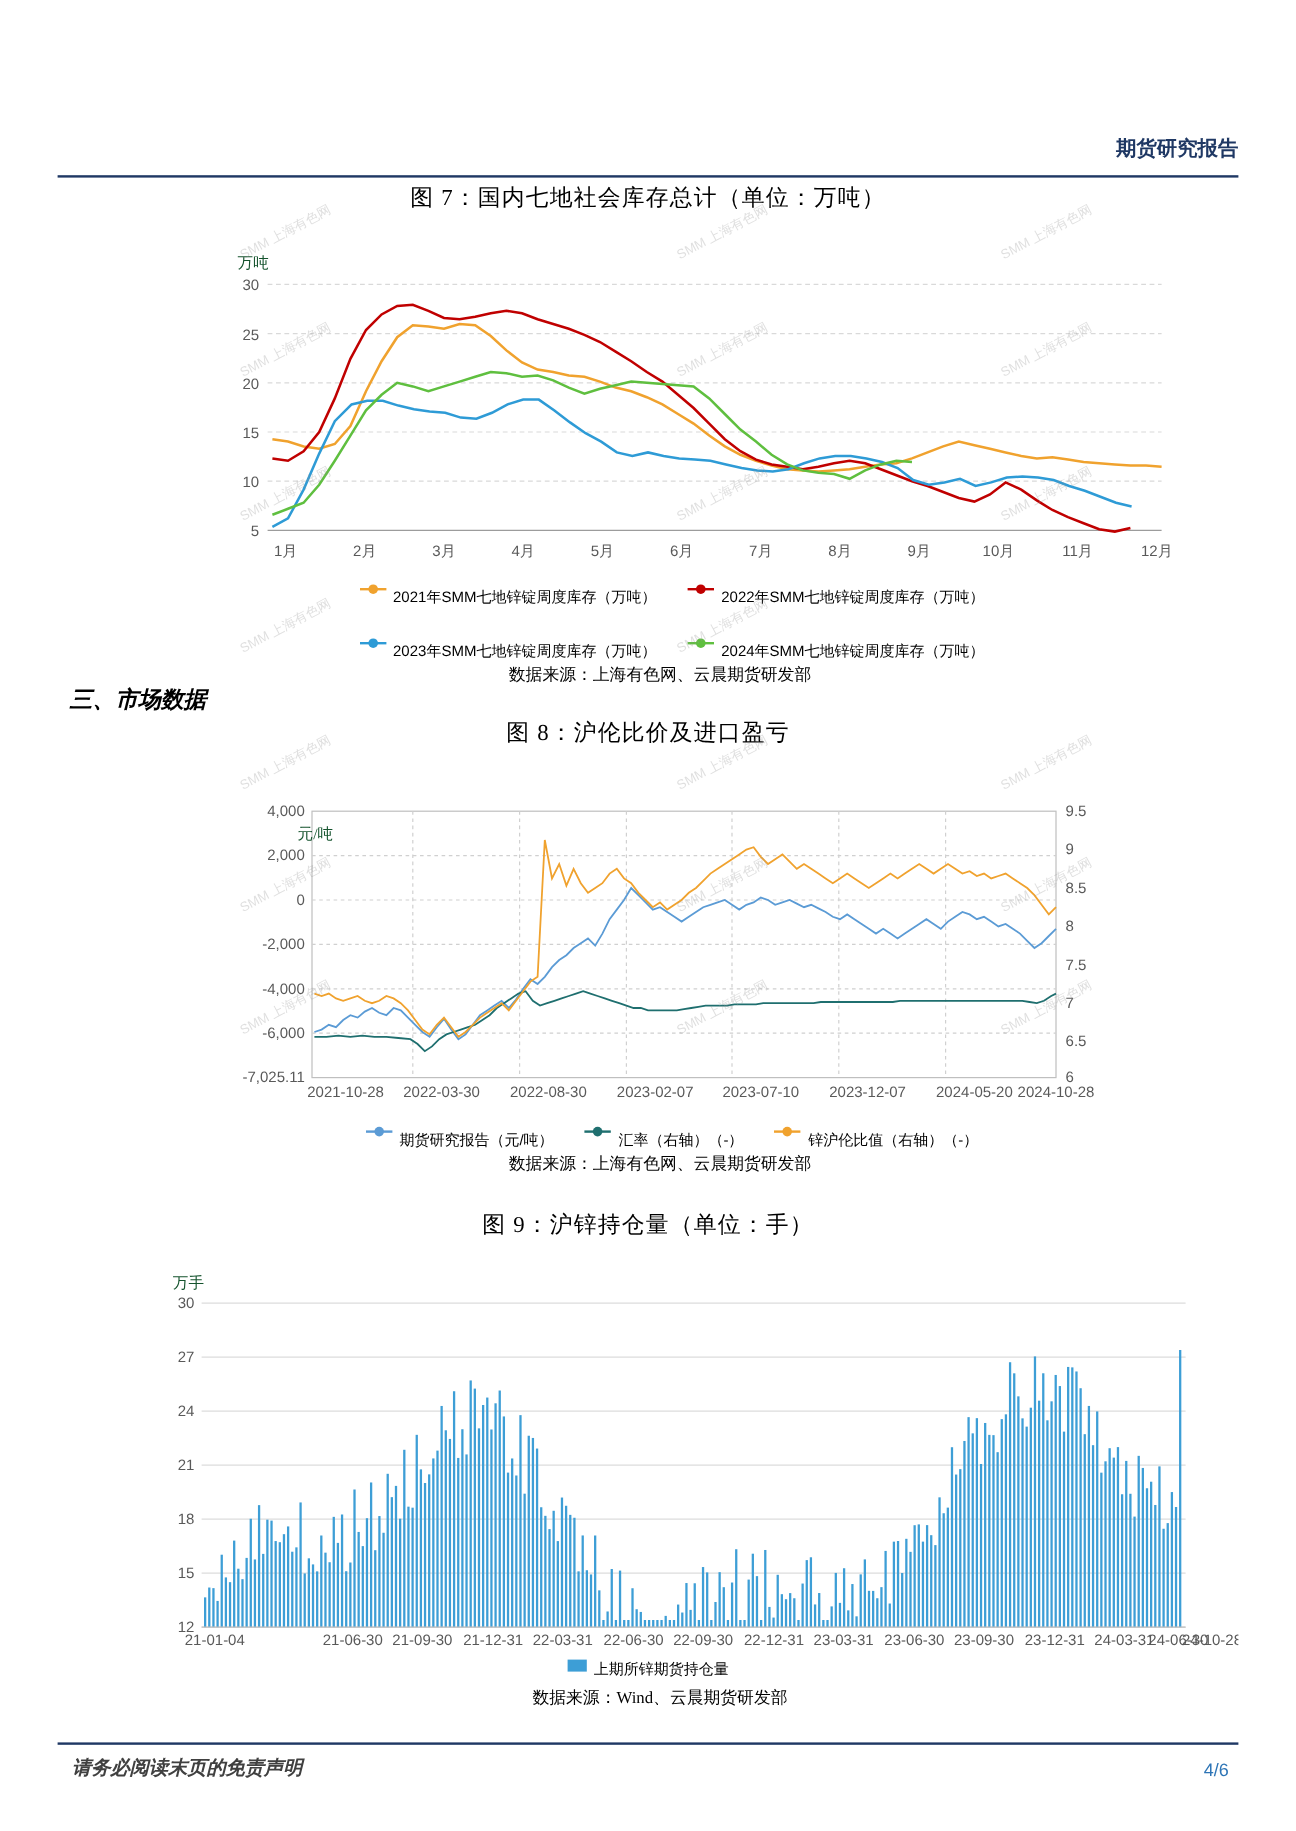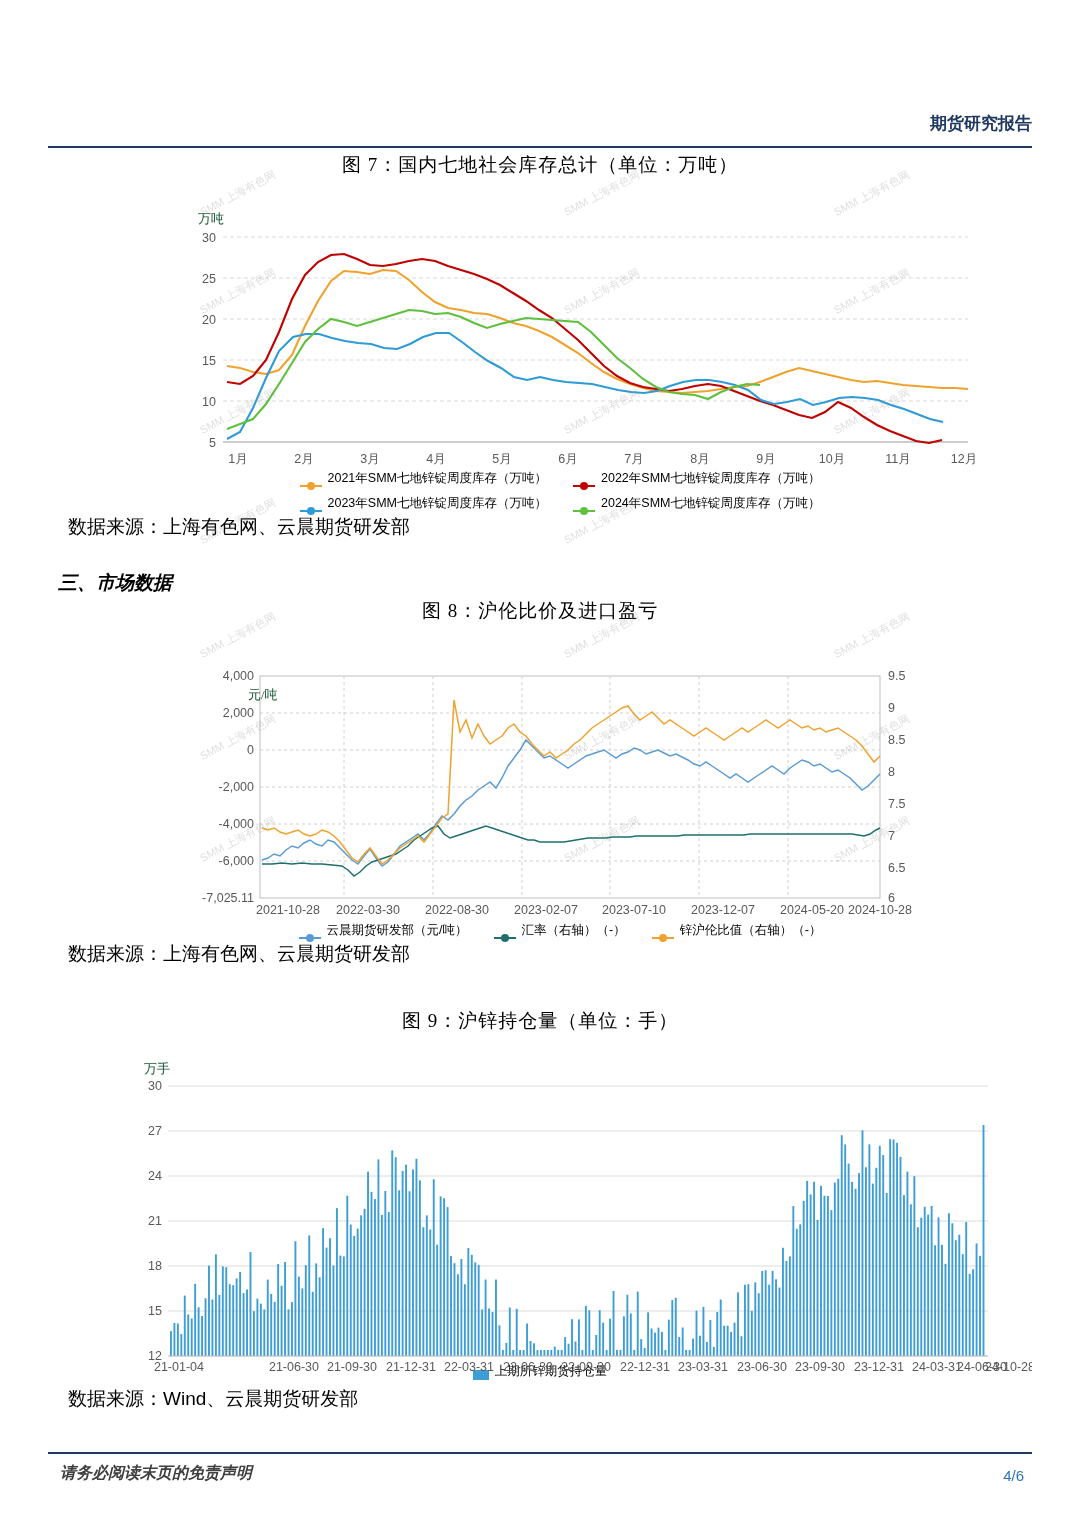--- a/index.html
+++ b/index.html
@@ -69,22 +69,23 @@
   }
 
   
   .fig-title {
     text-align: center;
     font-size: 19px;
     font-family: "Liberation Serif", serif;
     letter-spacing: 1px;
   }
   .fig-source {
-    font-size: 19px;
-    font-family: Liberation Sans, sans-serif;
+    text-align: center;
+    font-size: 14px;
+    font-family: Liberation Serif, serif;
     color: #000;
     margin-top: 2px;
   }
   .axis-unit {
     font-family: Liberation Serif, serif;
     font-size: 13px;
     color: #14532d;
   }
   .tick {
     font-family: "Liberation Sans", sans-serif;
@@ -94,23 +95,24 @@
   .legend {
     display: flex;
     flex-wrap: wrap;
     justify-content: center;
     gap: 4px 26px;
     font-family: "Liberation Sans", sans-serif;
     font-size: 12.5px;
   }
   .legend-item {
     display: flex;
-    align-items: flex-end;
+    align-items: flex-start;
     gap: 6px;
     white-space: nowrap;
+    margin-top: 20px;
   }
   .legend-line {
     width: 22px; height: 2px; display:inline-block; position: relative;
   }
   .legend-line i {
     position:absolute; left: 7px; top: -3px; width: 8px; height: 8px; border-radius: 50%;
   }
 
   
   .section-title {
@@ -280,21 +282,21 @@
         <polyline fill="none" stroke="#1f6f6f" stroke-width="1.5" points="214,236 224,236 234,235 244,236 254,235 264,236 274,236 284,237 294,238 300,242 306,248 312,244 318,238 324,234 330,232 336,230 342,228 348,226 354,222 360,218 366,212 372,208 378,204 384,200 390,198 396,206 402,210 408,208 414,206 420,204 426,202 432,200 438,198 444,200 450,202 456,204 462,206 468,208 474,210 480,212 486,212 492,214 498,214 504,214 510,214 516,214 522,213 528,212 534,211 540,210 546,210 552,210 558,210 564,209 570,209 576,209 582,209 588,208 594,208 600,208 606,208 612,208 618,208 624,208 630,208 636,207 642,207 648,207 654,207 660,207 666,207 672,207 678,207 684,207 690,207 696,207 702,206 708,206 714,206 720,206 726,206 732,206 738,206 744,206 750,206 756,206 762,206 768,206 774,206 780,206 786,206 792,206 798,206 804,206 810,207 816,208 822,206 828,202 832,200"></polyline>
 
         <polyline fill="none" stroke="#f0a22e" stroke-width="1.5" points="214,200 220,202 226,200 232,204 238,206 244,204 250,202 256,206 262,208 268,206 274,202 280,204 286,208 292,214 298,222 304,230 310,234 316,226 322,220 328,228 334,236 340,232 346,226 352,220 358,216 364,212 370,208 376,214 382,206 388,198 394,190 400,186 406,72 412,104 418,92 424,110 430,96 436,108 442,116 448,112 454,108 460,100 466,96 472,104 478,108 484,116 490,122 496,128 502,124 508,130 514,126 520,122 526,116 532,112 538,106 544,100 550,96 556,92 562,88 568,84 574,80 580,78 586,86 592,92 598,88 604,84 610,90 616,96 622,92 628,96 634,100 640,104 646,108 652,104 658,100 664,104 670,108 676,112 682,108 688,104 694,100 700,104 706,100 712,96 718,92 724,96 730,100 736,96 742,92 748,96 754,100 760,98 766,102 772,100 778,104 784,102 790,100 796,104 802,108 808,112 814,118 820,126 826,134 832,128"></polyline>
       </svg>
     </div>
     <div class="legend" style="margin-top:-6px; padding-left:40px;">
       <div class="legend-item">
         <span class="legend-line" style="background:#5b9bd5">
             <i style="background:#5b9bd5"></i>
           </span>
-        <span>云晨期货研发部（元/吨）</span>
+        <span>期货研究报告（元/吨）</span>
       </div>
       <div class="legend-item">
         <span class="legend-line" style="background:#1f6f6f">
             <i style="background:#1f6f6f"></i>
           </span>
         <span>汇率（右轴）（-）</span>
       </div>
       <div class="legend-item">
         <span class="legend-line" style="background:#f0a22e">
             <i style="background:#f0a22e"></i>

